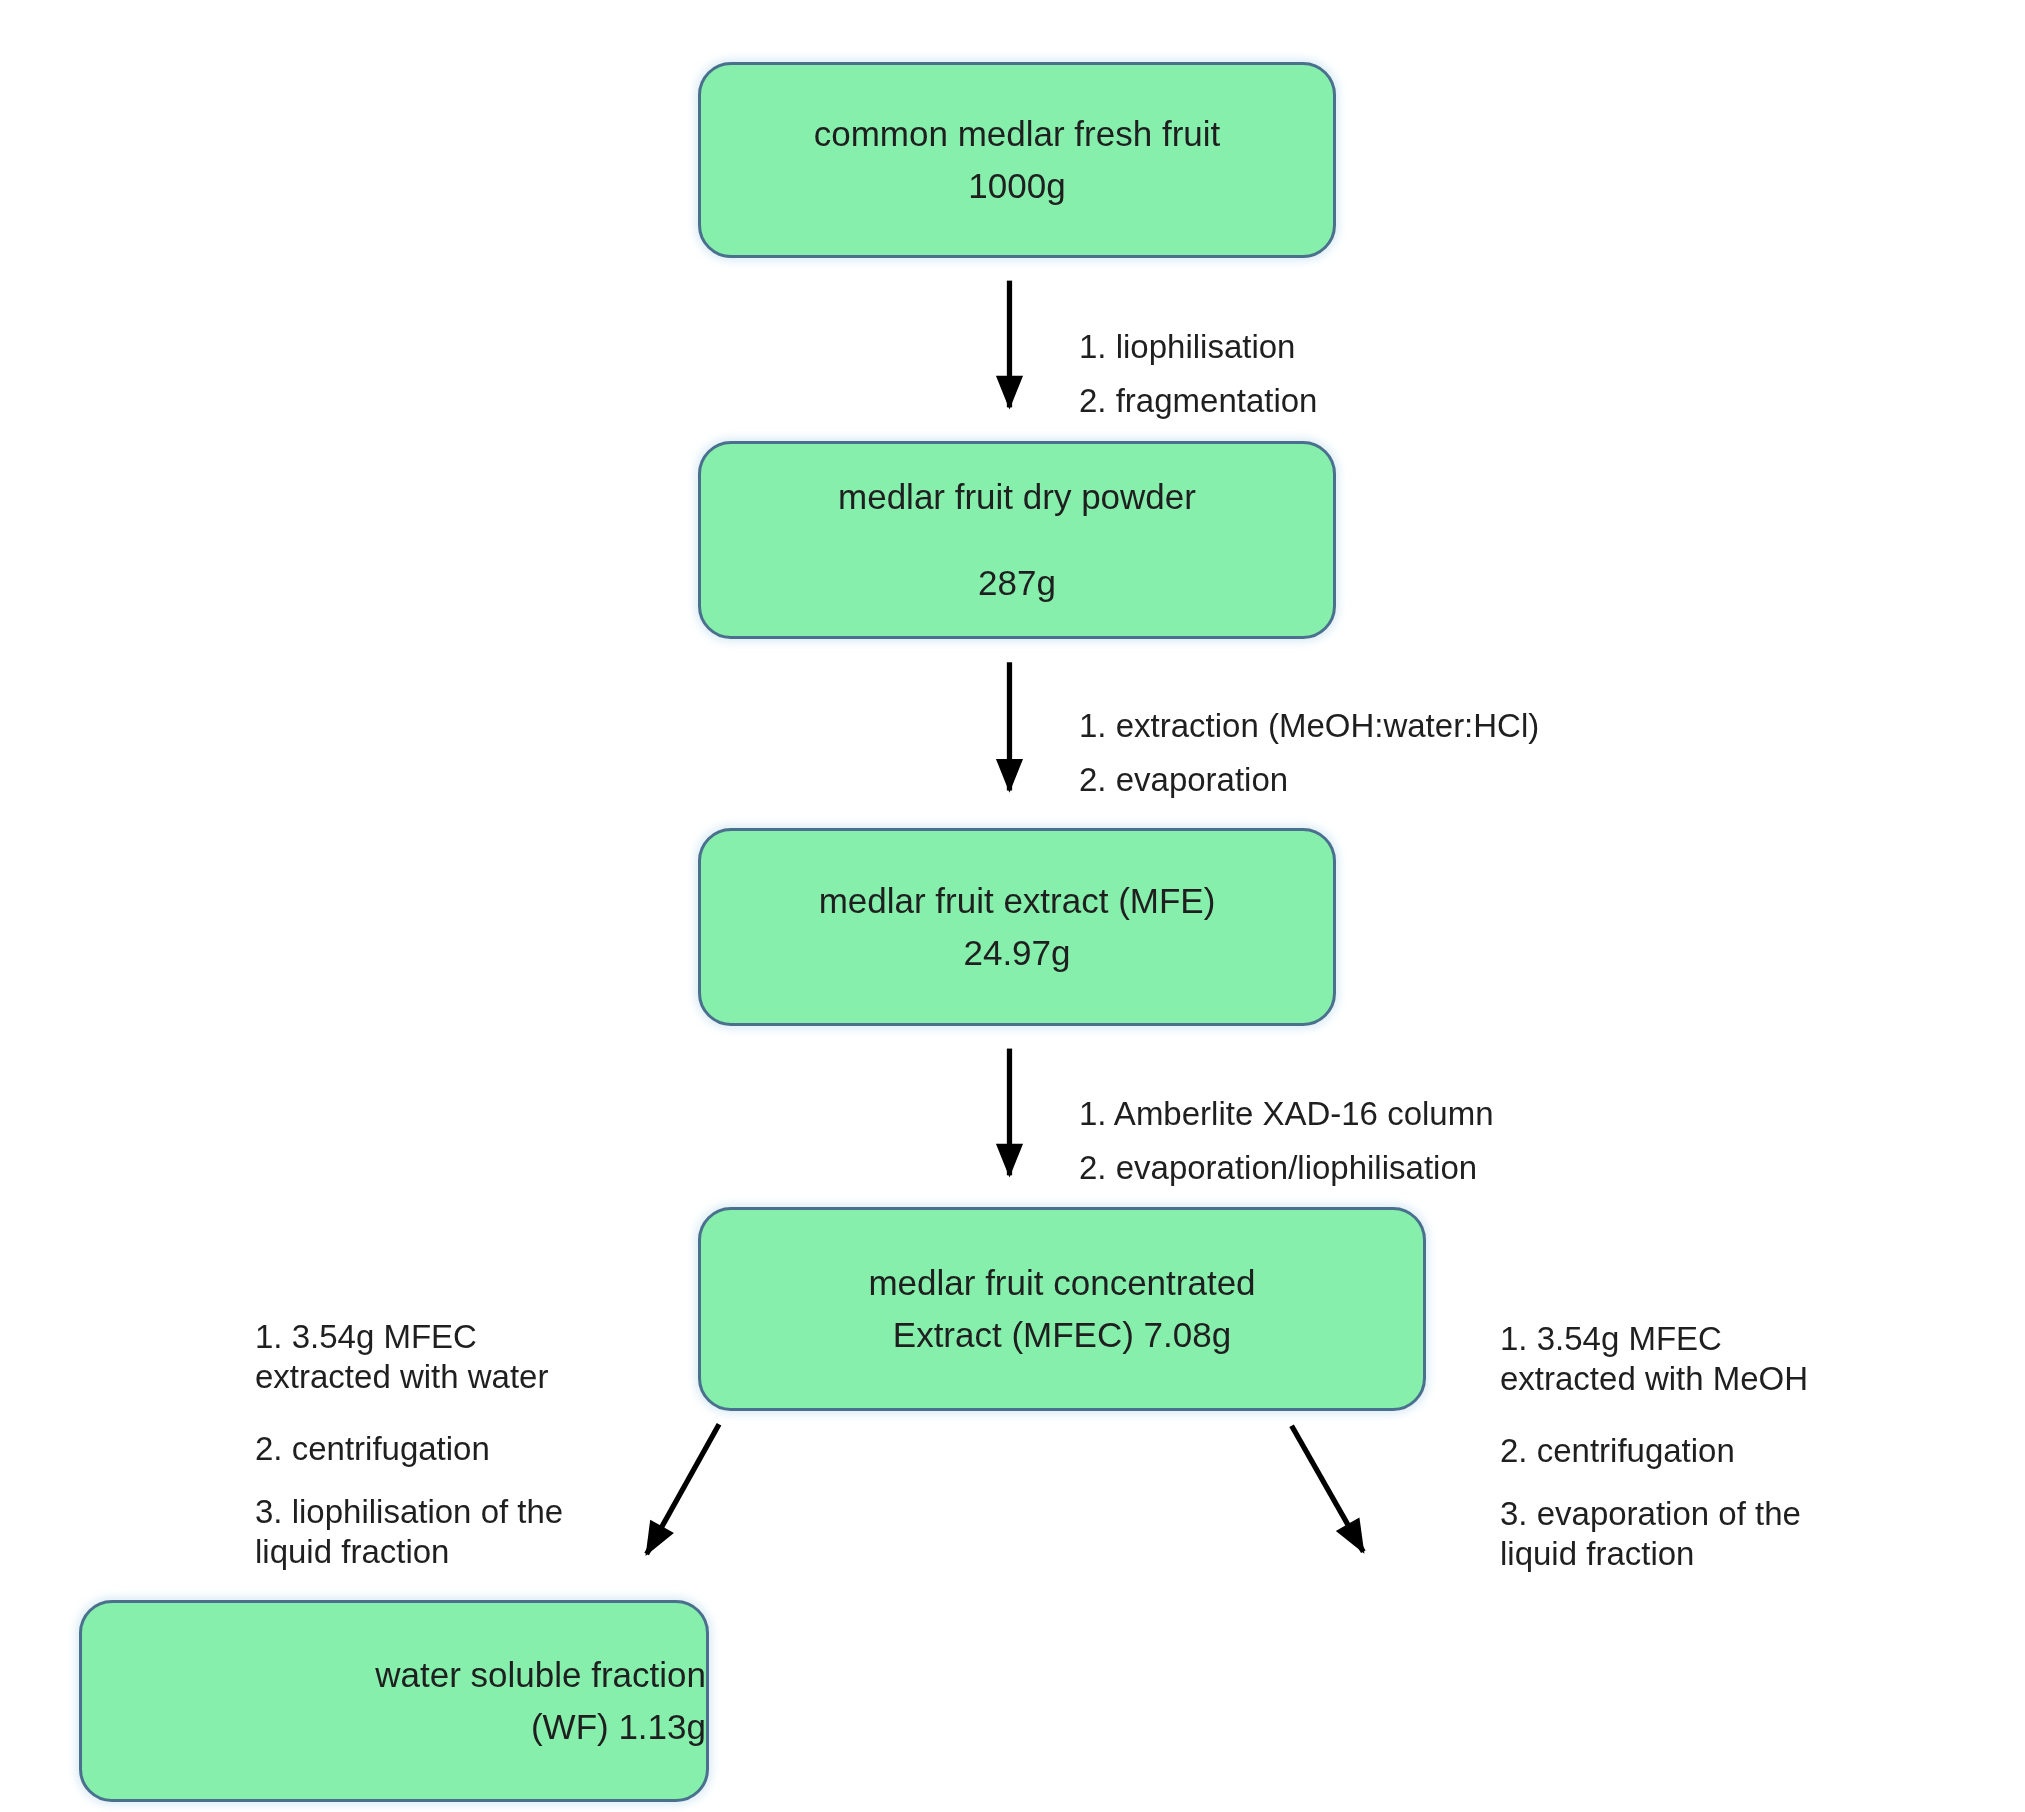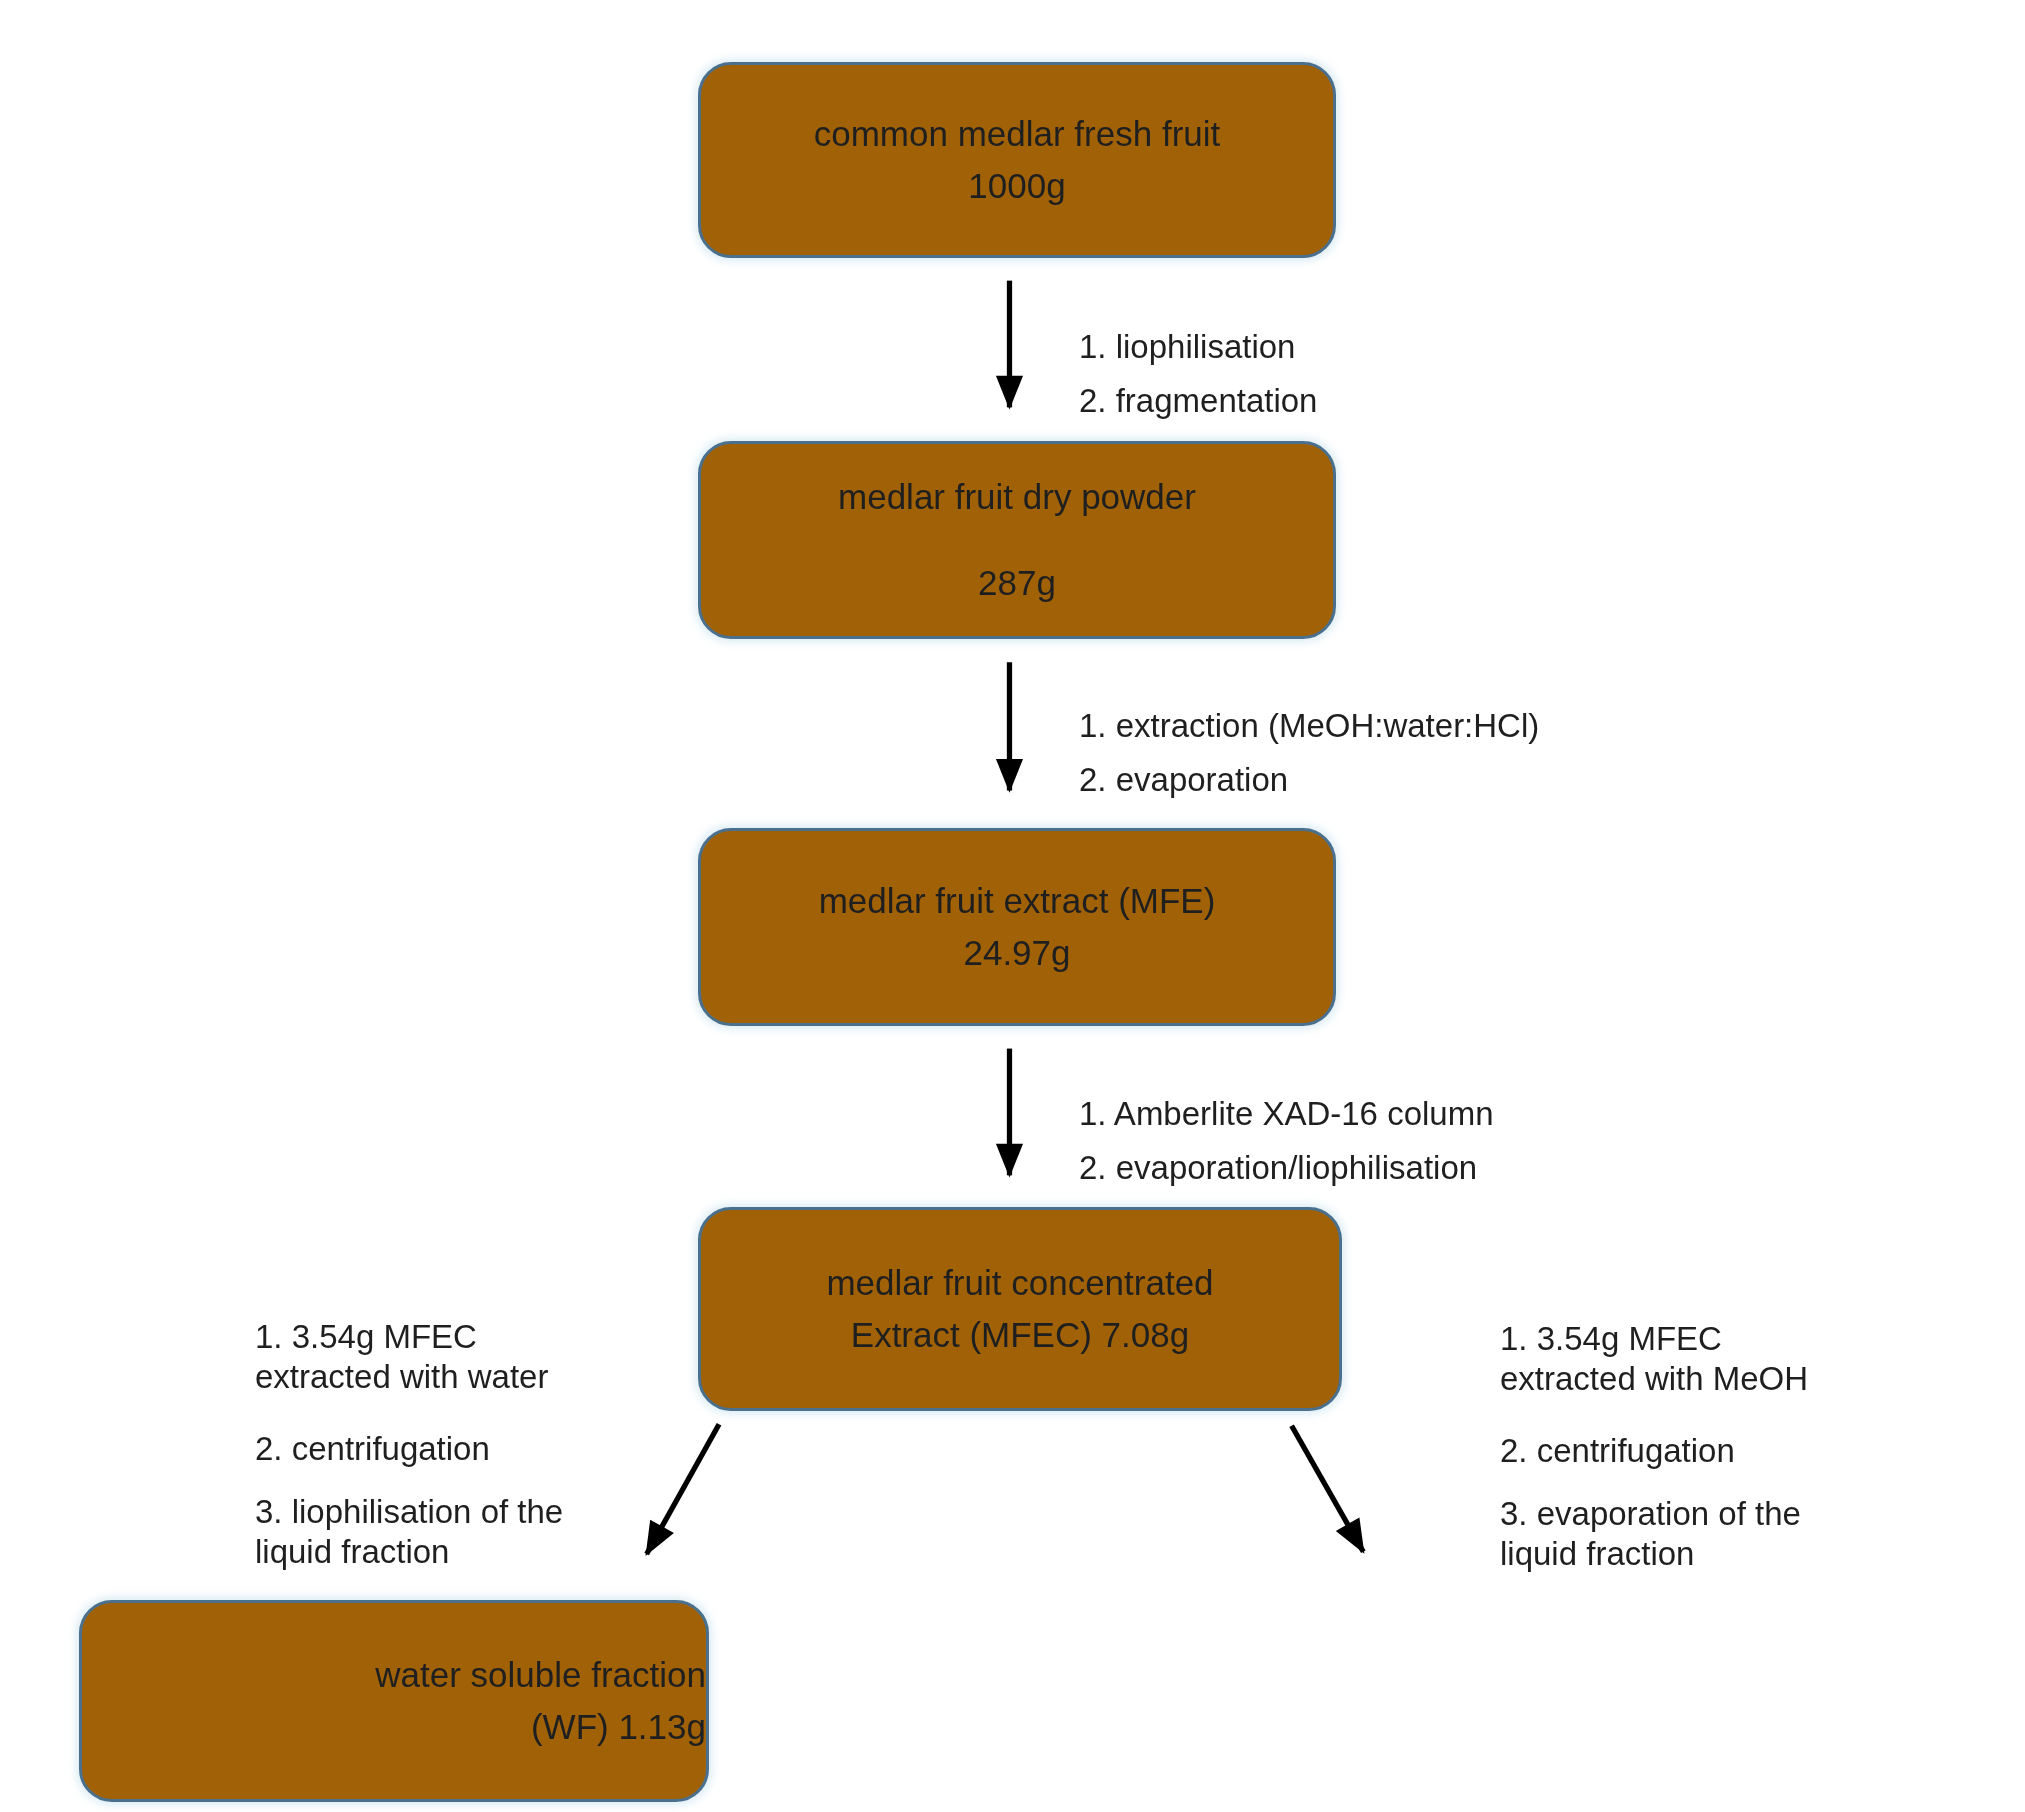--- a/index.html
+++ b/index.html
@@ -15,34 +15,34 @@
   svg.arrows {
     position: absolute;
     left: 0; top: 0;
     width: 2025px; height: 1812px;
   }
   .node {
     position: absolute;
     box-sizing: border-box;
     border: 3.8px solid #4a708e;
     border-radius: 33px;
-    background: #a16207;
+    background: #86efac;
     box-shadow: 0 0 9px 2.3px rgba(160, 205, 228, 0.38);
     display: flex;
     flex-direction: column;
     align-items: center;
     justify-content: center;
     text-align: center;
     font-size: 35px;
     line-height: 52px;
   }
   #node-fresh  { left: 698px;  top: 62px;   width: 638px; height: 196px; }
   #node-powder { left: 698px;  top: 441px;  width: 638px; height: 198px; gap: 34px; }
   #node-mfe    { left: 698px;  top: 828px; width: 638px; height: 198px; }
-  #node-mfec   { left: 698px;  top: 1207px; width: 644px; height: 204px; }
+  #node-mfec   { left: 698px;  top: 1207px; width: 728px; height: 204px; }
   #node-wf     { left: 79px;  top: 1600px; width: 630px; height: 202px; align-items: flex-end; }
   #node-mf     { left: 1339px; top: 1600px; width: 634px; height: 202px; }
 
   .steps {
     position: absolute;
     font-size: 33px;
     line-height: 40px;
     white-space: nowrap;
     margin-top: 28px;
   }

